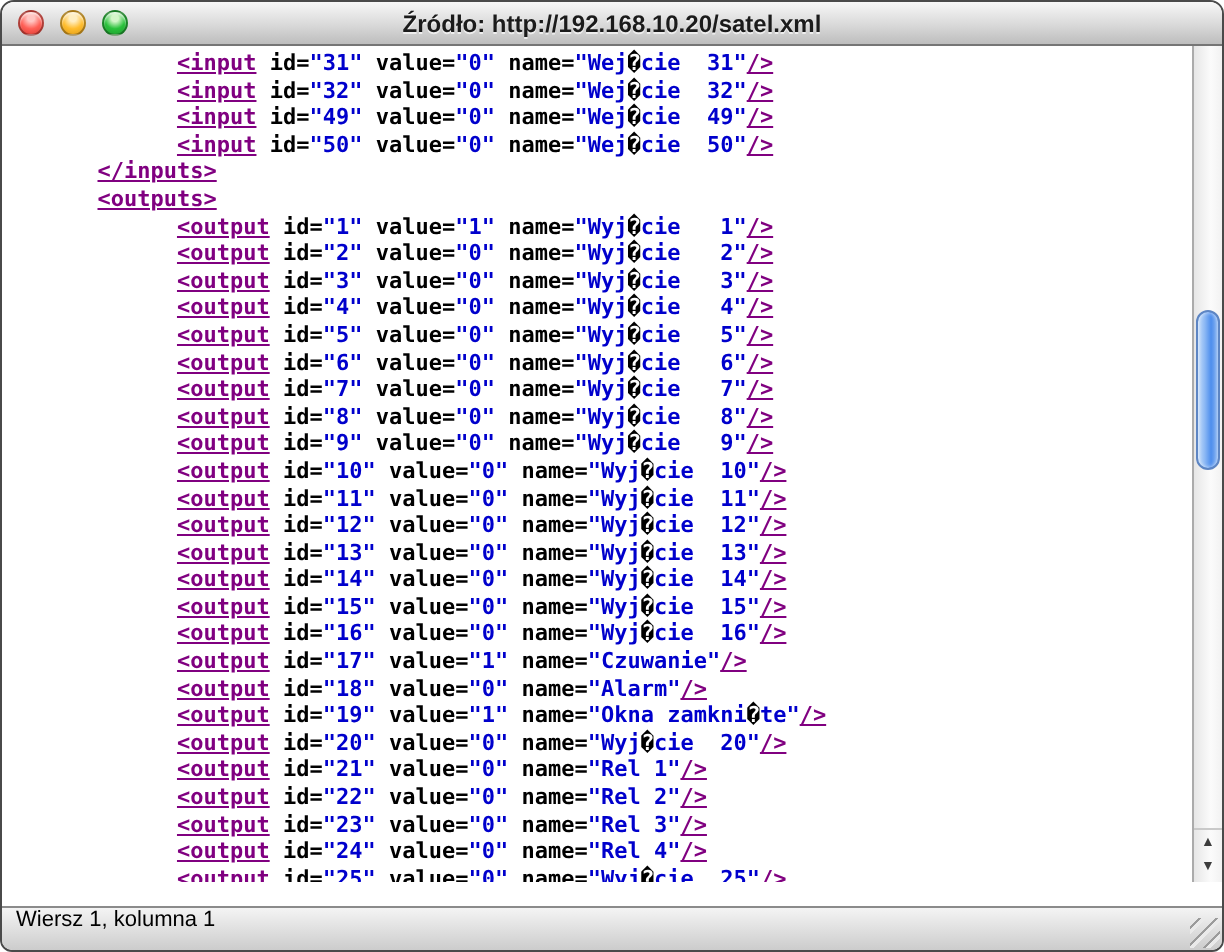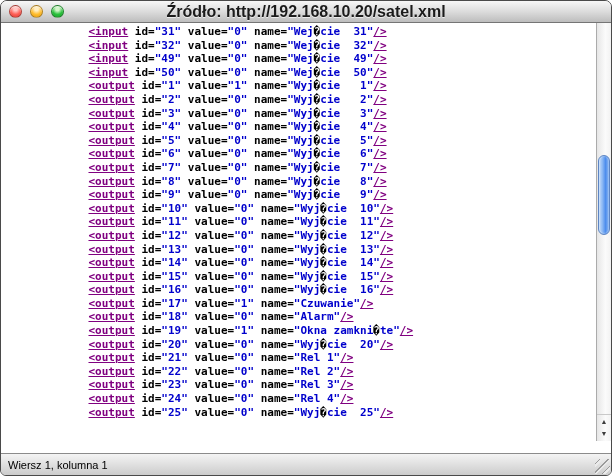--- a/index.html
+++ b/index.html
@@ -26,21 +26,21 @@
   .traffic { position: absolute; left: 8px; top: 4px; display: flex; gap: 8px; }
   .light {
     width: 13px; height: 13px; border-radius: 50%;
     border: 1px solid rgba(0,0,0,.3);
     box-shadow: inset 0 1px 1px rgba(255,255,255,.7);
   }
   .light.red    { background: radial-gradient(circle at 50% 28%, #ffc5c2 0 18%, #ff6057 55%, #d83a30); }
   .light.yellow { background: radial-gradient(circle at 50% 28%, #ffeec2 0 18%, #ffbd2e 55%, #dd9a15); }
   .light.green  { background: radial-gradient(circle at 50% 28%, #d2f5c8 0 18%, #2ac13c 55%, #1e9a2d); }
   .title {
-    font-size: 16px; font-weight: bold; color: #1b1b1b;
+    font-size: 12px; font-weight: bold; color: #1b1b1b;
     text-shadow: 0 1px 0 rgba(255,255,255,.65);
     white-space: nowrap;
   }
   .content { flex: 1 1 auto; position: relative; background: #ffffff; overflow: hidden; }
   .code {
     position: absolute; left: 0; top: 0; right: 15px; bottom: 0;
     padding: 2px 0 0 8px;
     font-family: "DejaVu Sans Mono", monospace;
     font-size: 11px; font-weight: bold;
     line-height: 13.6px;
@@ -67,21 +67,21 @@
   .arrows { position: absolute; left: 0; right: 0; bottom: 0; height: 27px; }
   .arrow {
     height: 13px; display: flex; align-items: center; justify-content: center;
     font-size: 7px; color: #3c3c3c; cursor: default; line-height: 1;
   }
   .arrow.up { border-top: 1px solid #c9c9c9; }
   .statusbar {
     height: 22px; flex: 0 0 22px;
     background: linear-gradient(#f4f4f4, #cccccc);
     border-top: 1px solid #8b8b8b;
-    display: flex; align-items: center;
+    display: flex; align-items: flex-start;
     position: relative;
     margin-top: 12px;
   }
   .status-text { font-size: 11px; color: #000; padding-left: 7px; }
   .grip {
     position: absolute; right: 1px; bottom: 1px; width: 15px; height: 15px;
     background: repeating-linear-gradient(135deg,
       rgba(0,0,0,0) 0 3px, #9b9b9b 3px 4px, #eaeaea 4px 6px);
   }
 </style>
@@ -98,20 +98,22 @@
     </div>
     <div class="title">Źródło: http://192.168.10.20/satel.xml</div>
   </div>
 
   <div class="content">
     <div class="code">
         <div class="line"><span class="plain">            </span><span class="tag">&lt;input</span><span class="plain"> </span><span class="attr">id=</span><span class="val">"</span><span class="val">31</span><span class="val">"</span><span class="plain"> </span><span class="attr">value=</span><span class="val">"</span><span class="val">0</span><span class="val">"</span><span class="plain"> </span><span class="attr">name=</span><span class="val">"</span><span class="val">Wej</span><span class="repl">�</span><span class="val">cie  31</span><span class="val">"</span><span class="tag">/&gt;</span></div>
         <div class="line"><span class="plain">            </span><span class="tag">&lt;input</span><span class="plain"> </span><span class="attr">id=</span><span class="val">"</span><span class="val">32</span><span class="val">"</span><span class="plain"> </span><span class="attr">value=</span><span class="val">"</span><span class="val">0</span><span class="val">"</span><span class="plain"> </span><span class="attr">name=</span><span class="val">"</span><span class="val">Wej</span><span class="repl">�</span><span class="val">cie  32</span><span class="val">"</span><span class="tag">/&gt;</span></div>
         <div class="line"><span class="plain">            </span><span class="tag">&lt;input</span><span class="plain"> </span><span class="attr">id=</span><span class="val">"</span><span class="val">49</span><span class="val">"</span><span class="plain"> </span><span class="attr">value=</span><span class="val">"</span><span class="val">0</span><span class="val">"</span><span class="plain"> </span><span class="attr">name=</span><span class="val">"</span><span class="val">Wej</span><span class="repl">�</span><span class="val">cie  49</span><span class="val">"</span><span class="tag">/&gt;</span></div>
         <div class="line"><span class="plain">            </span><span class="tag">&lt;input</span><span class="plain"> </span><span class="attr">id=</span><span class="val">"</span><span class="val">50</span><span class="val">"</span><span class="plain"> </span><span class="attr">value=</span><span class="val">"</span><span class="val">0</span><span class="val">"</span><span class="plain"> </span><span class="attr">name=</span><span class="val">"</span><span class="val">Wej</span><span class="repl">�</span><span class="val">cie  50</span><span class="val">"</span><span class="tag">/&gt;</span></div>
+        <div class="line"><span class="plain">      </span><span class="tag">&lt;/inputs&gt;</span></div>
+        <div class="line"><span class="plain">      </span><span class="tag">&lt;outputs&gt;</span></div>
         <div class="line"><span class="plain">            </span><span class="tag">&lt;output</span><span class="plain"> </span><span class="attr">id=</span><span class="val">"</span><span class="val">1</span><span class="val">"</span><span class="plain"> </span><span class="attr">value=</span><span class="val">"</span><span class="val">1</span><span class="val">"</span><span class="plain"> </span><span class="attr">name=</span><span class="val">"</span><span class="val">Wyj</span><span class="repl">�</span><span class="val">cie   1</span><span class="val">"</span><span class="tag">/&gt;</span></div>
         <div class="line"><span class="plain">            </span><span class="tag">&lt;output</span><span class="plain"> </span><span class="attr">id=</span><span class="val">"</span><span class="val">2</span><span class="val">"</span><span class="plain"> </span><span class="attr">value=</span><span class="val">"</span><span class="val">0</span><span class="val">"</span><span class="plain"> </span><span class="attr">name=</span><span class="val">"</span><span class="val">Wyj</span><span class="repl">�</span><span class="val">cie   2</span><span class="val">"</span><span class="tag">/&gt;</span></div>
         <div class="line"><span class="plain">            </span><span class="tag">&lt;output</span><span class="plain"> </span><span class="attr">id=</span><span class="val">"</span><span class="val">3</span><span class="val">"</span><span class="plain"> </span><span class="attr">value=</span><span class="val">"</span><span class="val">0</span><span class="val">"</span><span class="plain"> </span><span class="attr">name=</span><span class="val">"</span><span class="val">Wyj</span><span class="repl">�</span><span class="val">cie   3</span><span class="val">"</span><span class="tag">/&gt;</span></div>
         <div class="line"><span class="plain">            </span><span class="tag">&lt;output</span><span class="plain"> </span><span class="attr">id=</span><span class="val">"</span><span class="val">4</span><span class="val">"</span><span class="plain"> </span><span class="attr">value=</span><span class="val">"</span><span class="val">0</span><span class="val">"</span><span class="plain"> </span><span class="attr">name=</span><span class="val">"</span><span class="val">Wyj</span><span class="repl">�</span><span class="val">cie   4</span><span class="val">"</span><span class="tag">/&gt;</span></div>
         <div class="line"><span class="plain">            </span><span class="tag">&lt;output</span><span class="plain"> </span><span class="attr">id=</span><span class="val">"</span><span class="val">5</span><span class="val">"</span><span class="plain"> </span><span class="attr">value=</span><span class="val">"</span><span class="val">0</span><span class="val">"</span><span class="plain"> </span><span class="attr">name=</span><span class="val">"</span><span class="val">Wyj</span><span class="repl">�</span><span class="val">cie   5</span><span class="val">"</span><span class="tag">/&gt;</span></div>
         <div class="line"><span class="plain">            </span><span class="tag">&lt;output</span><span class="plain"> </span><span class="attr">id=</span><span class="val">"</span><span class="val">6</span><span class="val">"</span><span class="plain"> </span><span class="attr">value=</span><span class="val">"</span><span class="val">0</span><span class="val">"</span><span class="plain"> </span><span class="attr">name=</span><span class="val">"</span><span class="val">Wyj</span><span class="repl">�</span><span class="val">cie   6</span><span class="val">"</span><span class="tag">/&gt;</span></div>
         <div class="line"><span class="plain">            </span><span class="tag">&lt;output</span><span class="plain"> </span><span class="attr">id=</span><span class="val">"</span><span class="val">7</span><span class="val">"</span><span class="plain"> </span><span class="attr">value=</span><span class="val">"</span><span class="val">0</span><span class="val">"</span><span class="plain"> </span><span class="attr">name=</span><span class="val">"</span><span class="val">Wyj</span><span class="repl">�</span><span class="val">cie   7</span><span class="val">"</span><span class="tag">/&gt;</span></div>
         <div class="line"><span class="plain">            </span><span class="tag">&lt;output</span><span class="plain"> </span><span class="attr">id=</span><span class="val">"</span><span class="val">8</span><span class="val">"</span><span class="plain"> </span><span class="attr">value=</span><span class="val">"</span><span class="val">0</span><span class="val">"</span><span class="plain"> </span><span class="attr">name=</span><span class="val">"</span><span class="val">Wyj</span><span class="repl">�</span><span class="val">cie   8</span><span class="val">"</span><span class="tag">/&gt;</span></div>
         <div class="line"><span class="plain">            </span><span class="tag">&lt;output</span><span class="plain"> </span><span class="attr">id=</span><span class="val">"</span><span class="val">9</span><span class="val">"</span><span class="plain"> </span><span class="attr">value=</span><span class="val">"</span><span class="val">0</span><span class="val">"</span><span class="plain"> </span><span class="attr">name=</span><span class="val">"</span><span class="val">Wyj</span><span class="repl">�</span><span class="val">cie   9</span><span class="val">"</span><span class="tag">/&gt;</span></div>
         <div class="line"><span class="plain">            </span><span class="tag">&lt;output</span><span class="plain"> </span><span class="attr">id=</span><span class="val">"</span><span class="val">10</span><span class="val">"</span><span class="plain"> </span><span class="attr">value=</span><span class="val">"</span><span class="val">0</span><span class="val">"</span><span class="plain"> </span><span class="attr">name=</span><span class="val">"</span><span class="val">Wyj</span><span class="repl">�</span><span class="val">cie  10</span><span class="val">"</span><span class="tag">/&gt;</span></div>

